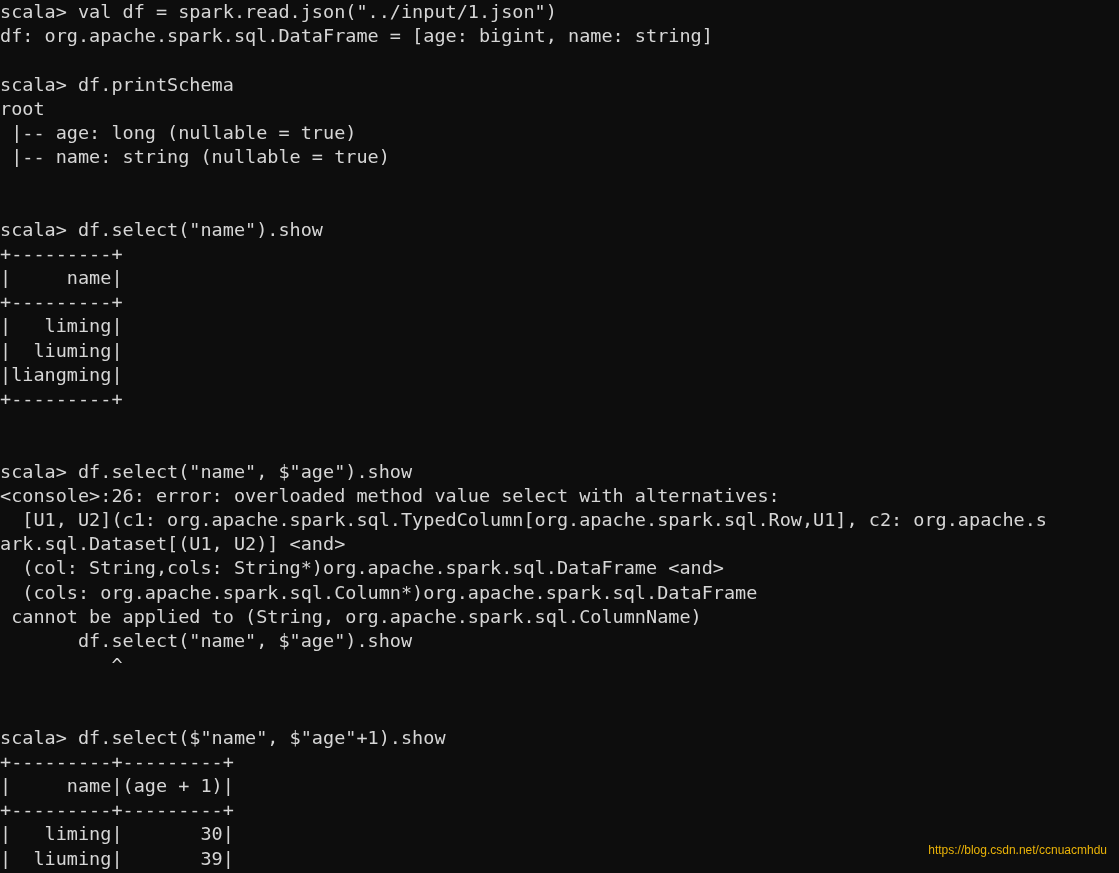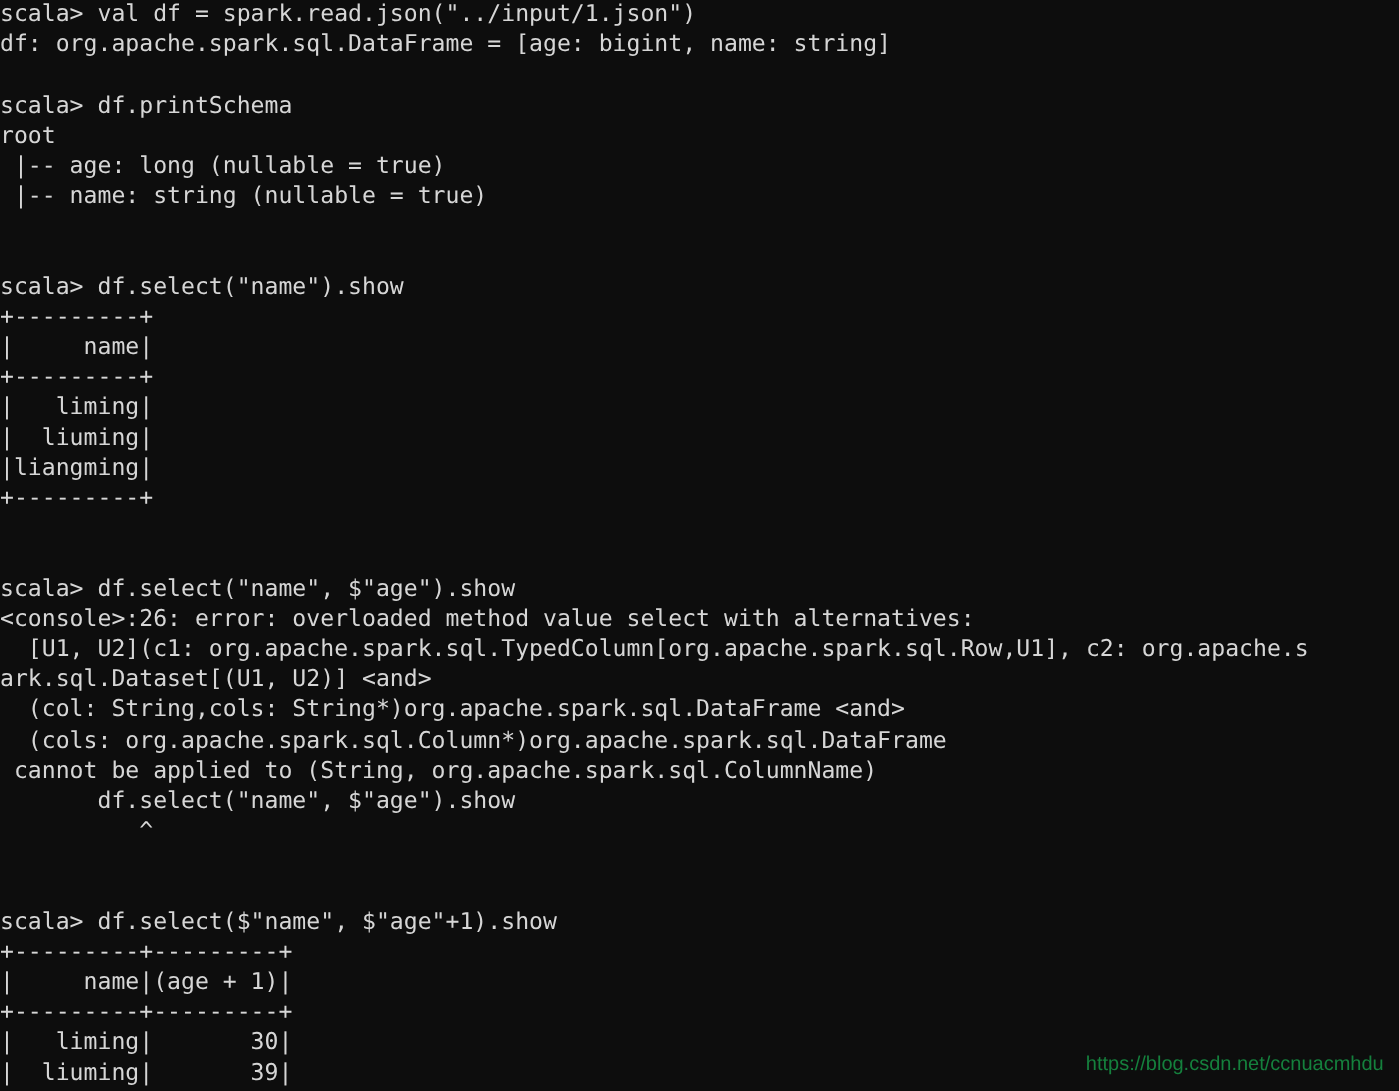--- a/index.html
+++ b/index.html
@@ -34,22 +34,22 @@
     overflow: visible;
   }
   .blank {
     height: 24.2px;
   }
   #watermark {
     position: absolute;
     right: 12px;
     top: 843px;
     font-family: "Liberation Sans", "DejaVu Sans", sans-serif;
-    font-size: 16px;
-    color: #15803d;
+    font-size: 12px;
+    color: #eab308;
     white-space: pre;
   }
 </style>
 </head>
 <body>
 
 <div id="screen">
   <div id="terminal"><div class="line">scala&gt; val df = spark.read.json("../input/1.json")</div><div class="line">df: org.apache.spark.sql.DataFrame = [age: bigint, name: string]</div><div class="line blank"></div><div class="line">scala&gt; df.printSchema</div><div class="line">root</div><div class="line"> |-- age: long (nullable = true)</div><div class="line"> |-- name: string (nullable = true)</div><div class="line blank"></div><div class="line blank"></div><div class="line">scala&gt; df.select("name").show</div><div class="line">+---------+</div><div class="line">|     name|</div><div class="line">+---------+</div><div class="line">|   liming|</div><div class="line">|  liuming|</div><div class="line">|liangming|</div><div class="line">+---------+</div><div class="line blank"></div><div class="line blank"></div><div class="line">scala&gt; df.select("name", $"age").show</div><div class="line">&lt;console&gt;:26: error: overloaded method value select with alternatives:</div><div class="line">  [U1, U2](c1: org.apache.spark.sql.TypedColumn[org.apache.spark.sql.Row,U1], c2: org.apache.s</div><div class="line">ark.sql.Dataset[(U1, U2)] &lt;and&gt;</div><div class="line">  (col: String,cols: String*)org.apache.spark.sql.DataFrame &lt;and&gt;</div><div class="line">  (cols: org.apache.spark.sql.Column*)org.apache.spark.sql.DataFrame</div><div class="line"> cannot be applied to (String, org.apache.spark.sql.ColumnName)</div><div class="line">       df.select("name", $"age").show</div><div class="line">          ^</div><div class="line blank"></div><div class="line blank"></div><div class="line">scala&gt; df.select($"name", $"age"+1).show</div><div class="line">+---------+---------+</div><div class="line">|     name|(age + 1)|</div><div class="line">+---------+---------+</div><div class="line">|   liming|       30|</div><div class="line">|  liuming|       39|</div><div class="line">|liangming|       20|</div></div>
   <div id="watermark">https://blog.csdn.net/ccnuacmhdu</div>
 </div>

